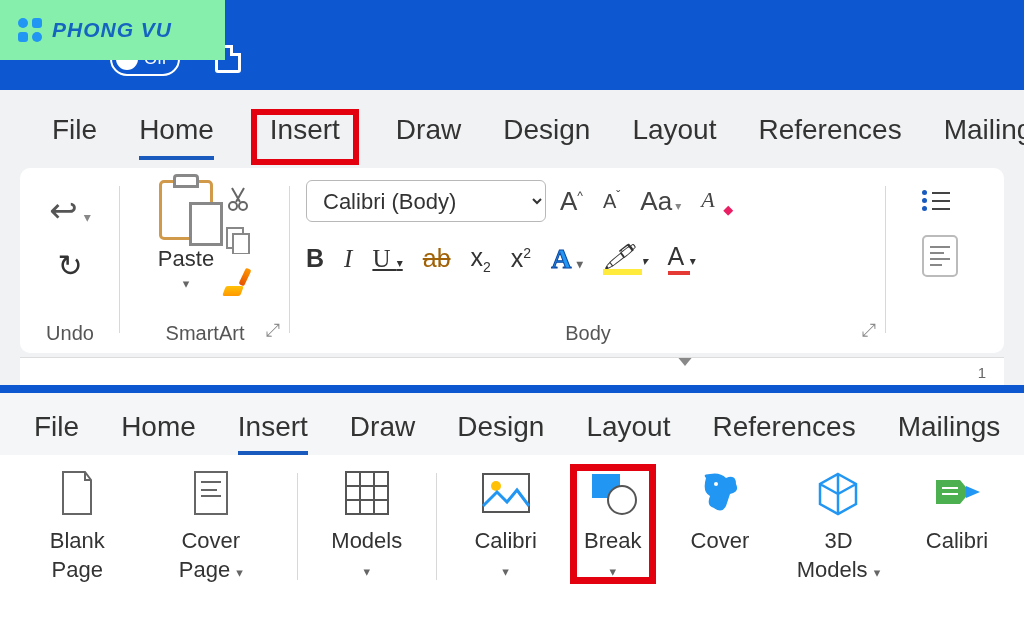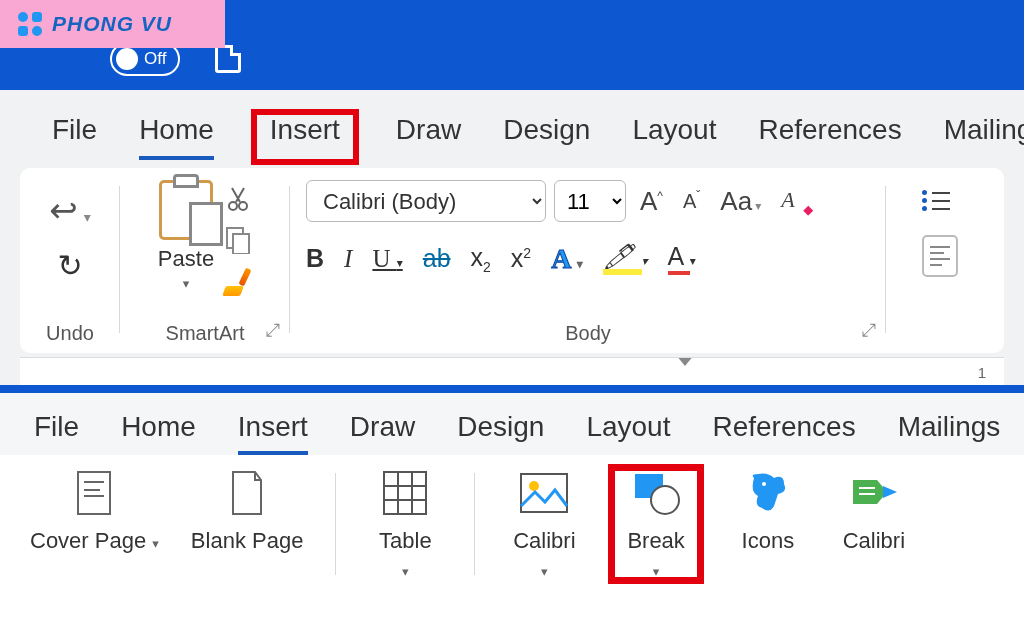--- a/index.html
+++ b/index.html
@@ -1,19 +1,19 @@
 <!DOCTYPE html>
 <html><head>
   <meta charset="utf-8">
   <style>
     * { box-sizing: border-box; margin: 0; padding: 0; }
     body { font-family: "Segoe UI", -apple-system, sans-serif; width: 1024px; height: 640px; overflow: hidden; background: #fff; }
     
     
-    .logo-overlay { position: absolute; top: 0; left: 0; width: 225px; height: 48px; background: #f9a8d4; display: flex; align-items: center; padding: 8px 18px; z-index: 100; }
+    .logo-overlay { position: absolute; top: 0; left: 0; width: 225px; height: 60px; background: #86efac; display: flex; align-items: center; padding: 8px 18px; z-index: 100; }
     .logo-dots { display: grid; grid-template-columns: repeat(2,10px); grid-template-rows: repeat(2,10px); gap: 4px; margin-right: 10px; }
     .logo-dots span { background:#2196f3; }
     .logo-dots span:nth-child(1){border-radius:50%} .logo-dots span:nth-child(2){border-radius:3px}
     .logo-dots span:nth-child(3){border-radius:3px} .logo-dots span:nth-child(4){border-radius:50%}
     .logo-text { color:#1565c0; font-weight:700; font-size:21px; letter-spacing:1px; font-style:italic; }
     
     
     .titlebar { background:#0d58d0; height:90px; display:flex; align-items:flex-end; padding:0 0 14px 50px; gap:30px; }
     .autosave-group{display:flex;align-items:center;gap:20px;margin-left:60px}
     .toggle{width:70px;height:34px;border-radius:17px;border:2px solid #fff;display:flex;align-items:center;position:relative;background:transparent}
@@ -66,21 +66,21 @@
     .fbtn sup{font-size:12px}
     .fbtn .dd{font-size:12px;margin-left:3px;color:#888}
     .clearfmt{width:28px;height:28px;position:relative;margin-left:6px}
     .clearfmt::before{content:'A';font-size:22px;font-style:italic;font-family:serif;color:#444;position:absolute;left:0}
     .clearfmt::after{content:'◆';position:absolute;right:-4px;bottom:-2px;font-size:13px;color:#e91e63}
     
     .fontrow2{display:flex;gap:20px;align-items:center;font-size:25px;color:#333}
     .fbold{font-weight:700}
     .fital{font-style:italic;font-family:serif}
     .funder{text-decoration:underline;font-family:serif}
-    .fstrike{text-decoration:line-through;color:#0369a1}
+    .fstrike{text-decoration:line-through;color:#a16207}
     .fsub{position:relative}.fsub sub{font-size:14px}
     .fsup{position:relative}.fsup sup{font-size:14px}
     .feffect{font-family:"Times New Roman",serif;font-weight:700;color:#2196f3;-webkit-text-stroke:1px #0d47a1;font-size:28px}
     .fhighlight{font-style:italic;position:relative;padding-bottom:4px}
     .fhighlight::after{content:'';position:absolute;bottom:0;left:0;right:6px;height:6px;background:#ffeb3b}
     .fcolor{position:relative;padding-bottom:4px}
     .fcolor::after{content:'';position:absolute;bottom:0;left:0;right:6px;height:4px;background:#e53935}
     
     .para-area{display:flex;flex-direction:column;gap:24px;padding:10px 20px}
     .bullets{display:flex;flex-direction:column;gap:3px;width:28px}
@@ -192,21 +192,20 @@
         </div>
       </div>
       <span class="group-label">SmartArt</span>
       <span class="launcher">⤢</span>
     </div>
 
     <div class="group font-group">
       <div style="display:flex;flex-direction:column;flex:1;width:100%">
         <div class="fontrow1">
           <select class="fontname"><option>Calibri (Body)</option></select>
-          <select class="fontsize"><option>11</option></select>
           <span class="fbtn">A<sup>^</sup></span>
           <span class="fbtn" style="font-size:20px">A<sup>ˇ</sup></span>
           <span class="fbtn">Aa<span class="dd">▾</span></span>
           <span class="clearfmt"></span>
         </div>
         <div class="fontrow2">
           <span class="fbold">B</span>
           <span class="fital">I</span>
           <span class="funder">U <span style="font-size:12px">▾</span></span>
           <span class="fstrike">ab</span>
@@ -254,49 +253,49 @@
     <span class="tab2">Design</span>
     <span class="tab2">Layout</span>
     <span class="tab2">References</span>
     <span class="tab2">Mailings</span>
   </div>
 
   <div class="ribbon2">
     <div class="rbtn">
       <div class="ico">
           <svg width="36" height="46" viewBox="0 0 36 46">
+            <path d="M4 2 H26 L32 10 V44 H4 Z" stroke="#666" stroke-width="2" fill="none"></path>
+            <path d="M26 2 V10 H32" stroke="#666" stroke-width="2" fill="none"></path>
+          </svg>
+        </div>
+      <span class="lbl">Blank Page</span>
+    </div>
+    <div class="rbtn">
+      <div class="ico">
+          <svg width="36" height="46" viewBox="0 0 36 46">
             <rect x="2" y="2" width="32" height="42" stroke="#666" stroke-width="2" fill="none"></rect>
             <line x1="8" y1="12" x2="28" y2="12" stroke="#666" stroke-width="2"></line>
             <line x1="8" y1="20" x2="24" y2="20" stroke="#666" stroke-width="2"></line>
             <line x1="8" y1="26" x2="28" y2="26" stroke="#666" stroke-width="2"></line>
           </svg>
         </div>
       <span class="lbl"><span>Cover Page</span> <span class="dd">▾</span></span>
-    </div>
-    <div class="rbtn">
-      <div class="ico">
-          <svg width="36" height="46" viewBox="0 0 36 46">
-            <path d="M4 2 H26 L32 10 V44 H4 Z" stroke="#666" stroke-width="2" fill="none"></path>
-            <path d="M26 2 V10 H32" stroke="#666" stroke-width="2" fill="none"></path>
-          </svg>
-        </div>
-      <span class="lbl">Blank Page</span>
     </div>
     <div class="vdiv"></div>
     <div class="rbtn">
       <div class="ico">
           <svg width="46" height="46" viewBox="0 0 46 46">
             <rect x="2" y="2" width="42" height="42" stroke="#555" stroke-width="2" fill="none"></rect>
             <line x1="2" y1="16" x2="44" y2="16" stroke="#555" stroke-width="2"></line>
             <line x1="2" y1="30" x2="44" y2="30" stroke="#555" stroke-width="2"></line>
             <line x1="16" y1="2" x2="16" y2="44" stroke="#555" stroke-width="2"></line>
             <line x1="30" y1="2" x2="30" y2="44" stroke="#555" stroke-width="2"></line>
           </svg>
         </div>
-      <span class="lbl"><span>Table</span></span>
+      <span class="lbl"><span>Models</span></span>
       <span class="dd">▾</span>
     </div>
     <div class="vdiv"></div>
     <div class="rbtn">
       <div class="ico">
           <svg width="50" height="42" viewBox="0 0 50 42">
             <rect x="2" y="2" width="46" height="38" stroke="#555" stroke-width="2" fill="none"></rect>
             <circle cx="15" cy="14" r="5" fill="#ffc107"></circle>
             <path d="M2 34 L16 20 L26 30 L36 18 L48 34" stroke="#2196f3" stroke-width="3" fill="none"></path>
           </svg>
@@ -314,21 +313,29 @@
       <span class="lbl"><span>Break</span></span>
       <span class="dd">▾</span>
     </div>
     <div class="rbtn">
       <div class="ico">
           <svg width="48" height="46" viewBox="0 0 48 46">
             <path d="M10 8 Q6 4 14 4 Q24 2 30 8 Q40 4 40 14 Q44 22 34 24 L30 36 Q26 44 18 38 Q10 36 14 26 Q6 22 10 8 Z" fill="#2196f3"></path>
             <circle cx="20" cy="14" r="2" fill="#fff"></circle>
           </svg>
         </div>
-      <span class="lbl">Icons</span>
+      <span class="lbl">Cover</span>
+    </div>
+    <div class="rbtn">
+      <div class="ico">
+          <svg width="44" height="46" viewBox="0 0 44 46">
+            <path d="M22 4 L40 14 L40 34 L22 44 L4 34 L4 14 Z M22 4 L22 24 M22 24 L40 14 M22 24 L4 14 M22 24 L22 44" stroke="#2196f3" stroke-width="2.5" fill="none"></path>
+          </svg>
+        </div>
+      <span class="lbl"><span>3D Models</span> <span class="dd">▾</span></span>
     </div>
     <div class="rbtn">
       <div class="ico">
           <svg width="50" height="42" viewBox="0 0 50 42">
             <path d="M4 8 L28 8 L38 20 L28 32 L4 32 Z" fill="#4caf50"></path>
             <line x1="10" y1="16" x2="26" y2="16" stroke="#fff" stroke-width="2"></line>
             <line x1="10" y1="22" x2="26" y2="22" stroke="#fff" stroke-width="2"></line>
             <path d="M34 14 L48 20 L34 26 Z" fill="#2196f3"></path>
           </svg>
         </div>

